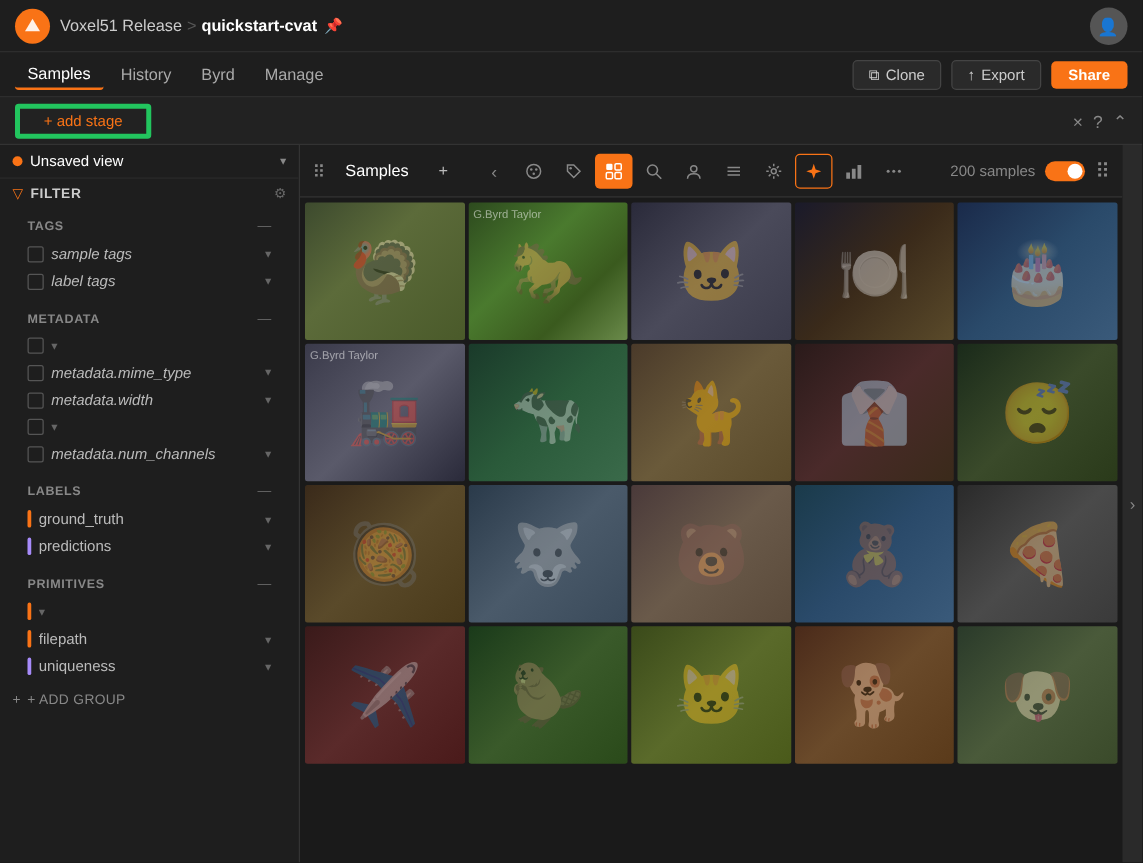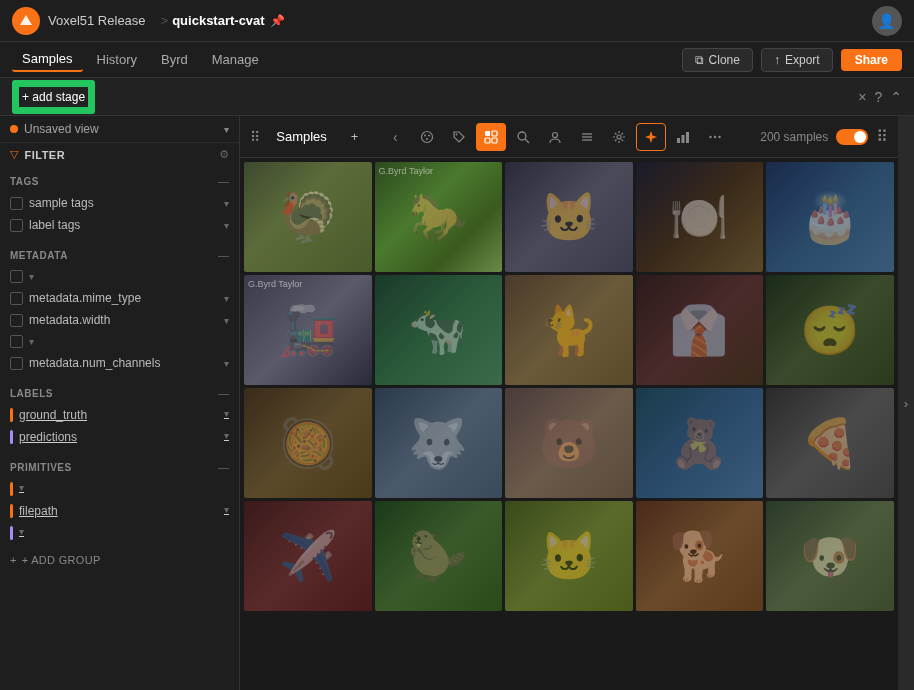--- a/index.html
+++ b/index.html
@@ -30,21 +30,21 @@
       display: flex;
       align-items: center;
       justify-content: center;
       margin-right: 8px;
       flex-shrink: 0;
     }
     .top-nav .logo svg { width: 16px; height: 16px; }
     .top-nav .app-name {
       color: #ccc;
       font-size: 13px;
-      margin-right: 11px;
+      margin-right: 0;
     }
     .top-nav .separator { color: #555; margin: 0 4px; }
     .top-nav .project-name {
       color: #fff;
       font-size: 13px;
       font-weight: 600;
       margin-right: 6px;
     }
     .top-nav .pin-icon { color: #888; font-size: 12px; margin-right: auto; }
     .top-nav .avatar {
@@ -115,23 +115,23 @@
       background: #222;
       height: 38px;
       display: flex;
       align-items: center;
       padding: 0 12px;
       border-bottom: 1px solid #333;
       gap: 8px;
     }
     .add-stage-btn {
       background: transparent;
-      border: 7px solid #22c55e;
-      color: #ffffff;
-      padding: 3px 3px;
+      border: 4px solid #22c55e;
+      color: #f97316;
+      padding: 3px 19px;
       border-radius: 3px;
       font-size: 12px;
       cursor: pointer;
     }
     .stage-bar-right {
       margin-left: auto;
       display: flex;
       gap: 8px;
       align-items: center;
     }
@@ -167,25 +167,25 @@
       padding: 6px 10px;
       border-bottom: 1px solid #2a2a2a;
       gap: 6px;
     }
     .view-dot {
       width: 8px; height: 8px;
       background: #f97316;
       border-radius: 50%;
       flex-shrink: 0;
     }
-    .view-label { color: #a3a3a3; font-size: 12px; flex: 1; }
+    .view-label { color: #ffffff; font-size: 12px; flex: 1; }
     .view-chevron { color: #888; font-size: 10px; }
 
     .sidebar-section {
-      padding: 4px 0;
+      padding: 4px 12px;
     }
     .section-header {
       display: flex;
       align-items: center;
       padding: 5px 10px;
       gap: 6px;
     }
     .section-title {
       font-size: 10px;
       font-weight: 700;
@@ -217,30 +217,29 @@
       padding: 4px 10px;
       gap: 6px;
       cursor: pointer;
     }
     .sidebar-item .cb {
       width: 13px; height: 13px;
       border: 1px solid #555;
       border-radius: 2px;
       flex-shrink: 0;
     }
-    .sidebar-item .item-label { color: #bbb; font-size: 12px; flex: 1; }
+    .sidebar-item .item-label { color: #bbb; font-size: 12px; flex: 1; font-style: italic; }
     .sidebar-item .item-chevron { color: #666; font-size: 10px; }
 
     .label-item {
       display: flex;
-      align-items: flex-start;
+      align-items: flex-end;
       padding: 4px 10px;
       gap: 6px;
       cursor: pointer;
-      text-decoration: underline;
     }
     .label-color-bar {
       width: 3px;
       height: 14px;
       border-radius: 2px;
       flex-shrink: 0;
     }
     .label-item .item-label { color: #bbb; font-size: 12px; flex: 1; }
     .label-item .item-chevron { color: #666; font-size: 10px; }
 
@@ -551,20 +550,21 @@
         <div class="label-color-bar" style="background:#f97316;"></div>
         <span class="item-chevron">▾</span>
       </div>
       <div class="label-item">
         <div class="label-color-bar" style="background:#f97316;"></div>
         <span class="item-label">filepath</span>
         <span class="item-chevron">▾</span>
       </div>
       <div class="label-item">
         <div class="label-color-bar" style="background:#a78bfa;"></div>
+        <span class="item-label">uniqueness</span>
         <span class="item-chevron">▾</span>
       </div>
     </div>
 
     <div class="add-group-btn">
       <span>+</span>
       <span>+ ADD GROUP</span>
     </div>
   </div>
 

